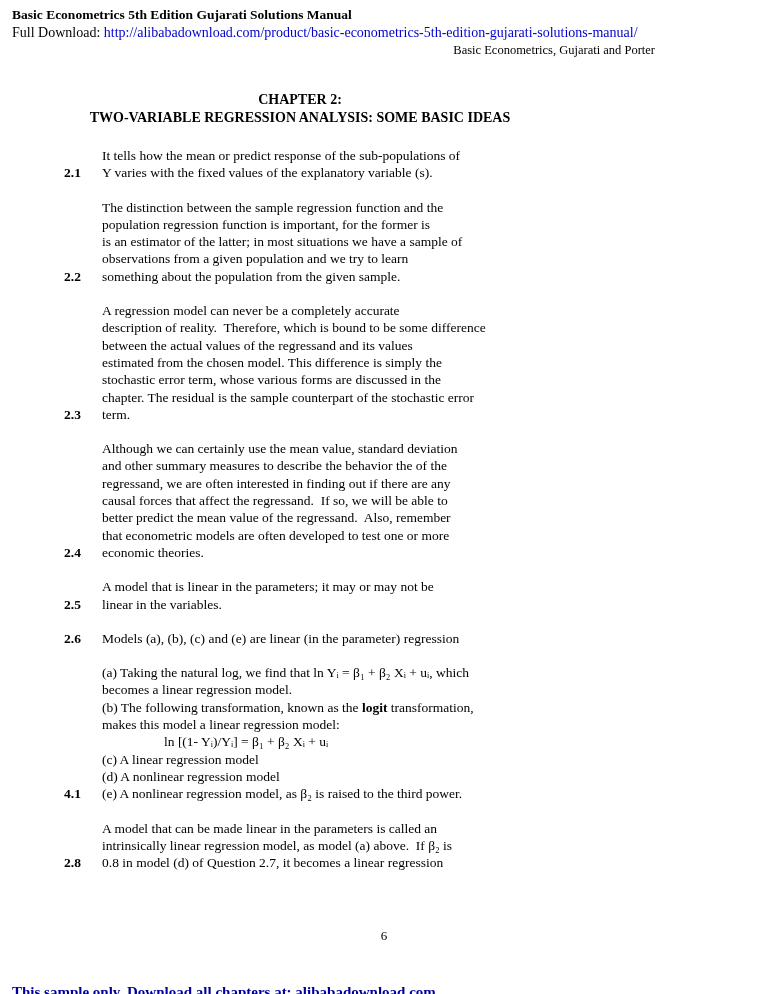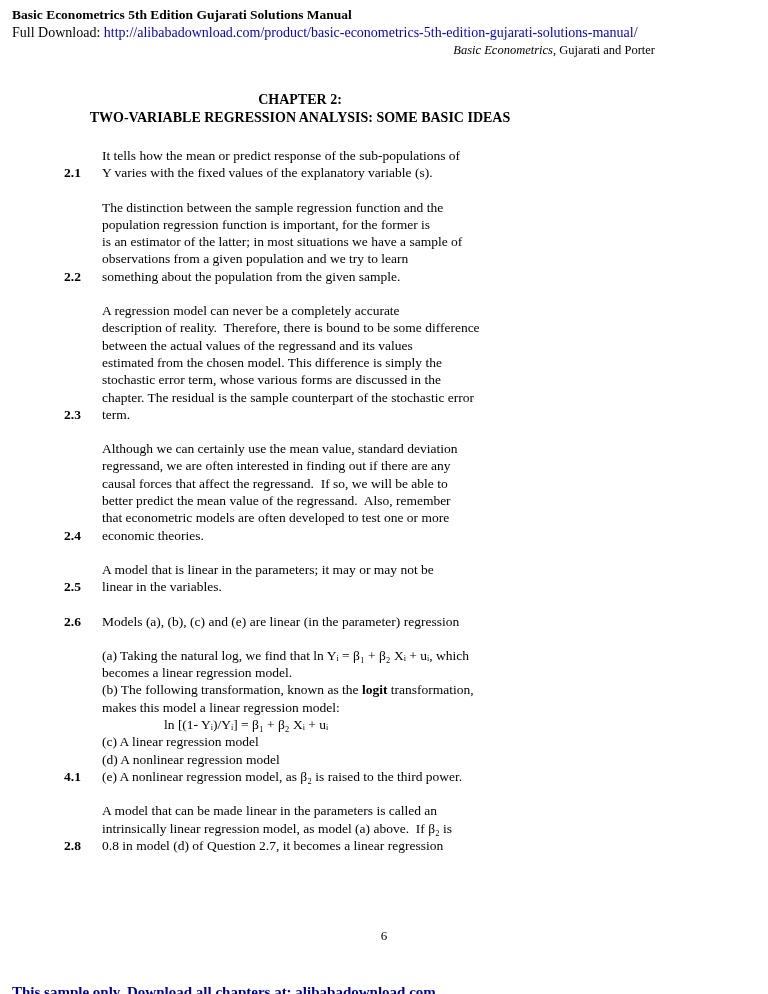--- a/index.html
+++ b/index.html
@@ -33,21 +33,21 @@
     color: var(--link-color, #0000cc);
     text-decoration: none;
     cursor: pointer;
   }
   .book-ref {
     text-align: right;
     font-size: 12.5px;
     line-height: 17px;
     padding-right: 101px;
   }
-  .book-ref .italic { font-style: italic; }
+  .book-ref .italic { }
   .content {
     margin-left: 64px;
     width: 502px;
     margin-top: 32px;
   }
   .chapter-heading {
     text-align: center;
     font-weight: bold;
     font-size: 14px;
     line-height: 18px;
@@ -122,33 +122,34 @@
             <div class="line">is an estimator of the latter; in most situations we have a sample of</div>
             <div class="line">observations from a given population and we try to learn</div>
             <div class="line">something about the population from the given sample.</div>
           </div>
   </div>
 
   <div class="item">
     <div class="item-number">2.3</div>
     <div class="item-body">
             <div class="line">A regression model can never be a completely accurate</div>
-            <div class="line">description of reality.  Therefore, there is bound to be some difference</div>
+            <div class="line">description of reality.  Therefore, which is bound to be some difference</div>
             <div class="line">between the actual values of the regressand and its values</div>
             <div class="line">estimated from the chosen model. This difference is simply the</div>
             <div class="line">stochastic error term, whose various forms are discussed in the</div>
             <div class="line">chapter. The residual is the sample counterpart of the stochastic error</div>
             <div class="line">term.</div>
           </div>
   </div>
 
   <div class="item">
     <div class="item-number">2.4</div>
     <div class="item-body">
             <div class="line">Although we can certainly use the mean value, standard deviation</div>
+            <div class="line">and other summary measures to describe the behavior the of the</div>
             <div class="line">regressand, we are often interested in finding out if there are any</div>
             <div class="line">causal forces that affect the regressand.  If so, we will be able to</div>
             <div class="line">better predict the mean value of the regressand.  Also, remember</div>
             <div class="line">that econometric models are often developed to test one or more</div>
             <div class="line">economic theories.</div>
           </div>
   </div>
 
   <div class="item">
     <div class="item-number">2.5</div>

